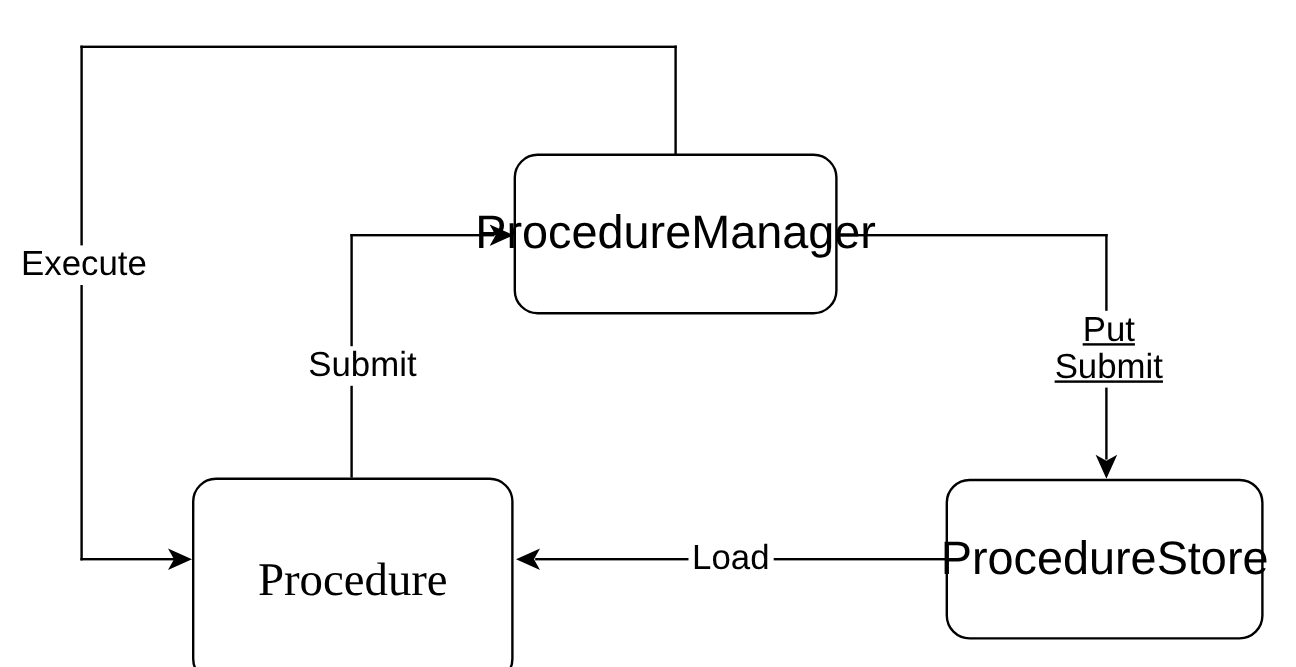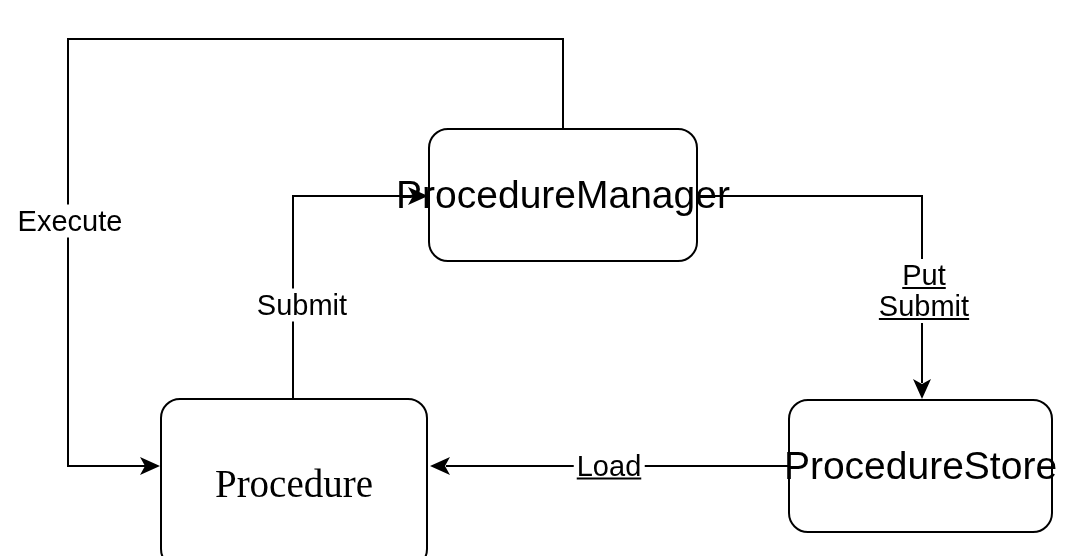--- a/index.html
+++ b/index.html
@@ -46,21 +46,21 @@
 
   
   .put-h{left:698px;top:195px;width:225px;height:2px;}
   .put-v{left:921px;top:195px;width:2px;height:188px;}
   .put-arrow{left:912px;top:379px;}
   .put-label{left:924px;top:291px;text-decoration:underline;}
 
   
   .load-h{left:446px;top:465px;width:342px;height:2px;}
   .load-arrow{left:430px;top:456px;}
-  .load-label{left:609px;top:466px;padding:1px 3px;text-decoration:underline;}
+  .load-label{left:609px;top:466px;padding:1px 3px;}
 </style>
 </head>
 <body>
 
 <div class="canvas">
 
   <div class="seg exec-v1"></div>
   <div class="seg exec-h1"></div>
   <div class="seg exec-v2"></div>
   <div class="seg exec-h2"></div>

